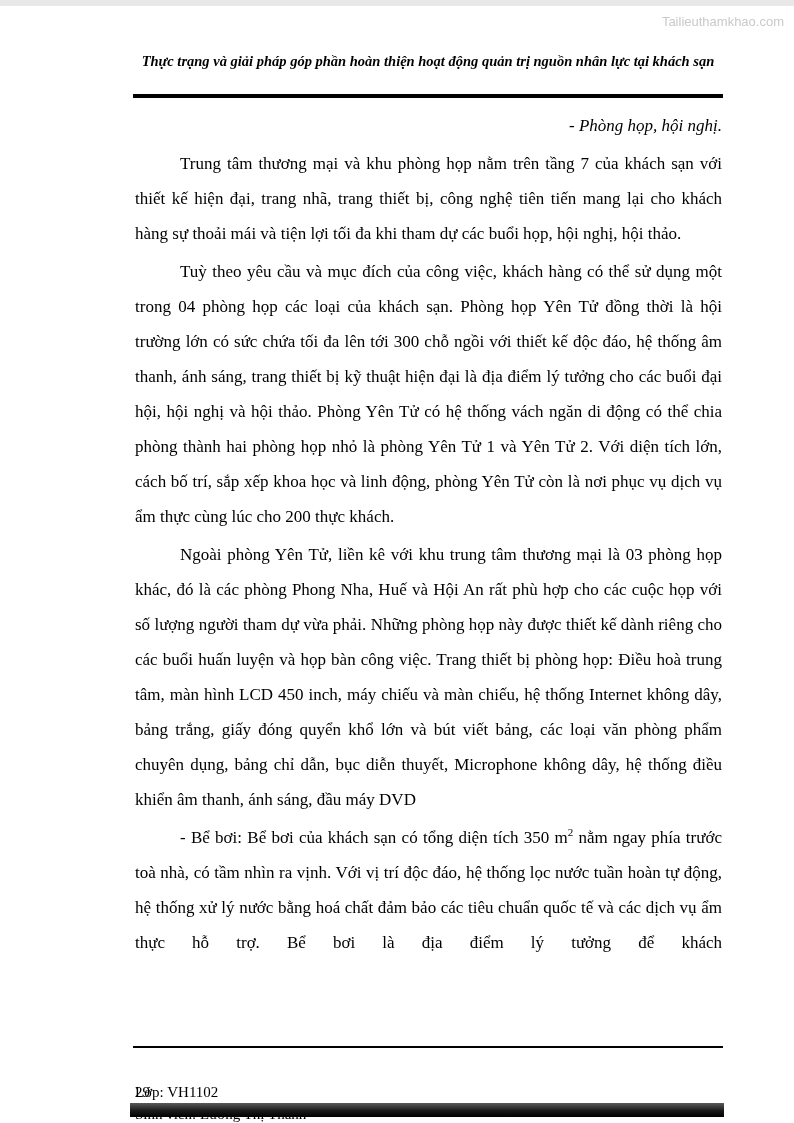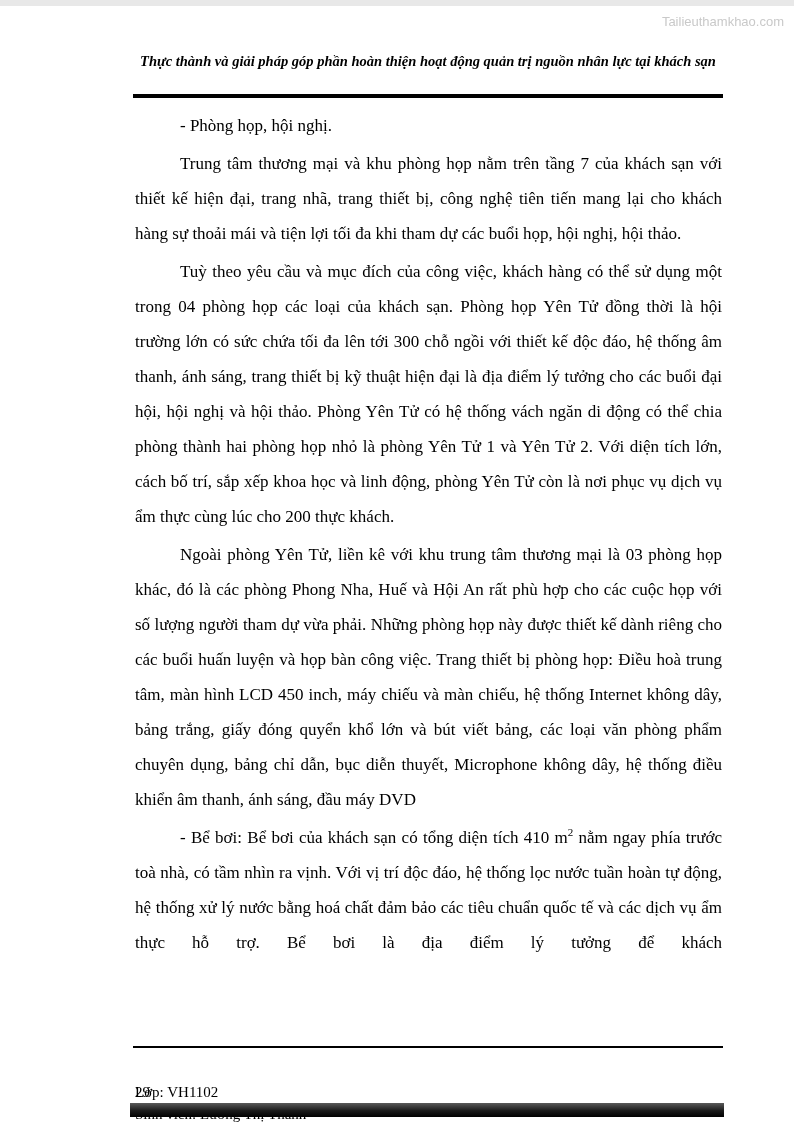--- a/index.html
+++ b/index.html
@@ -48,21 +48,22 @@
     width: 587px;
     font-size: 17px;
     line-height: 35px;
     text-align: justify;
   }
   .para {
     text-indent: 45px;
     margin-bottom: 3px;
   }
   .para-heading {
-    text-align: left;
+    font-style: italic;
+    text-align: right;
   }
   .para-cut {
     text-align-last: justify;
   }
   .lead-italic {
   }
   sup {
     font-size: 11px;
     line-height: 0;
   }
@@ -107,31 +108,31 @@
   }
 </style>
 </head>
 <body>
 
 <div class="page">
 
   <div class="watermark">Tailieuthamkhao.com</div>
 
   <div class="header">
-    <div>Thực thành và giải pháp góp phần hoàn thiện hoạt động quản trị nguồn nhân lực tại khách sạn</div>
+    <div>Thực trạng và giải pháp góp phần hoàn thiện hoạt động quản trị nguồn nhân lực tại khách sạn</div>
   </div>
 
   <div class="header-rule"></div>
 
   <div class="content">
     <p class="para para-heading">- Phòng họp, hội nghị.</p>
     <p class="para">Trung tâm thương mại và khu phòng họp nằm trên tầng 7 của khách sạn với thiết kế hiện đại, trang nhã, trang thiết bị, công nghệ tiên tiến mang lại cho khách hàng sự thoải mái và tiện lợi tối đa khi tham dự các buổi họp, hội nghị, hội thảo.</p>
     <p class="para">Tuỳ theo yêu cầu và mục đích của công việc, khách hàng có thể sử dụng một trong 04 phòng họp các loại của khách sạn. Phòng họp Yên Tử đồng thời là hội trường lớn có sức chứa tối đa lên tới 300 chỗ ngồi với thiết kế độc đáo, hệ thống âm thanh, ánh sáng, trang thiết bị kỹ thuật hiện đại là địa điểm lý tưởng cho các buổi đại hội, hội nghị và hội thảo. Phòng Yên Tử có hệ thống vách ngăn di động có thể chia phòng thành hai phòng họp nhỏ là phòng Yên Tử 1 và Yên Tử 2. Với diện tích lớn, cách bố trí, sắp xếp khoa học và linh động, phòng Yên Tử còn là nơi phục vụ dịch vụ ẩm thực cùng lúc cho 200 thực khách.</p>
     <p class="para">Ngoài phòng Yên Tử, liền kê với khu trung tâm thương mại là 03 phòng họp khác, đó là các phòng Phong Nha, Huế và Hội An rất phù hợp cho các cuộc họp với số lượng người tham dự vừa phải. Những phòng họp này được thiết kế dành riêng cho các buổi huấn luyện và họp bàn công việc. Trang thiết bị phòng họp: Điều hoà trung tâm, màn hình LCD 450 inch, máy chiếu và màn chiếu, hệ thống Internet không dây, bảng trắng, giấy đóng quyển khổ lớn và bút viết bảng, các loại văn phòng phẩm chuyên dụng, bảng chỉ dẫn, bục diễn thuyết, Microphone không dây, hệ thống điều khiển âm thanh, ánh sáng, đầu máy DVD</p>
-    <p class="para para-cut"><span class="lead-italic">- Bể bơi:</span><span> Bể bơi của khách sạn có tổng diện tích 410 m</span><sup>2</sup><span> nằm ngay phía trước toà nhà, có tầm nhìn ra vịnh. Với vị trí độc đáo, hệ thống lọc nước tuần hoàn tự động, hệ thống xử lý nước bằng hoá chất đảm bảo các tiêu chuẩn quốc tế và các dịch vụ ẩm thực hỗ trợ. Bể bơi là địa điểm lý tưởng để khách</span></p>
+    <p class="para para-cut"><span class="lead-italic">- Bể bơi:</span><span> Bể bơi của khách sạn có tổng diện tích 350 m</span><sup>2</sup><span> nằm ngay phía trước toà nhà, có tầm nhìn ra vịnh. Với vị trí độc đáo, hệ thống lọc nước tuần hoàn tự động, hệ thống xử lý nước bằng hoá chất đảm bảo các tiêu chuẩn quốc tế và các dịch vụ ẩm thực hỗ trợ. Bể bơi là địa điểm lý tưởng để khách</span></p>
   </div>
 
   <div class="footer-rule"></div>
   <div class="footer-student">Sinh viên: Lương Thị Thanh</div>
   <div class="footer-row">
     <div class="footer-class">Lớp: VH1102</div>
     <div class="footer-page">29</div>
   </div>
   <div class="footer-bar"></div>
 

